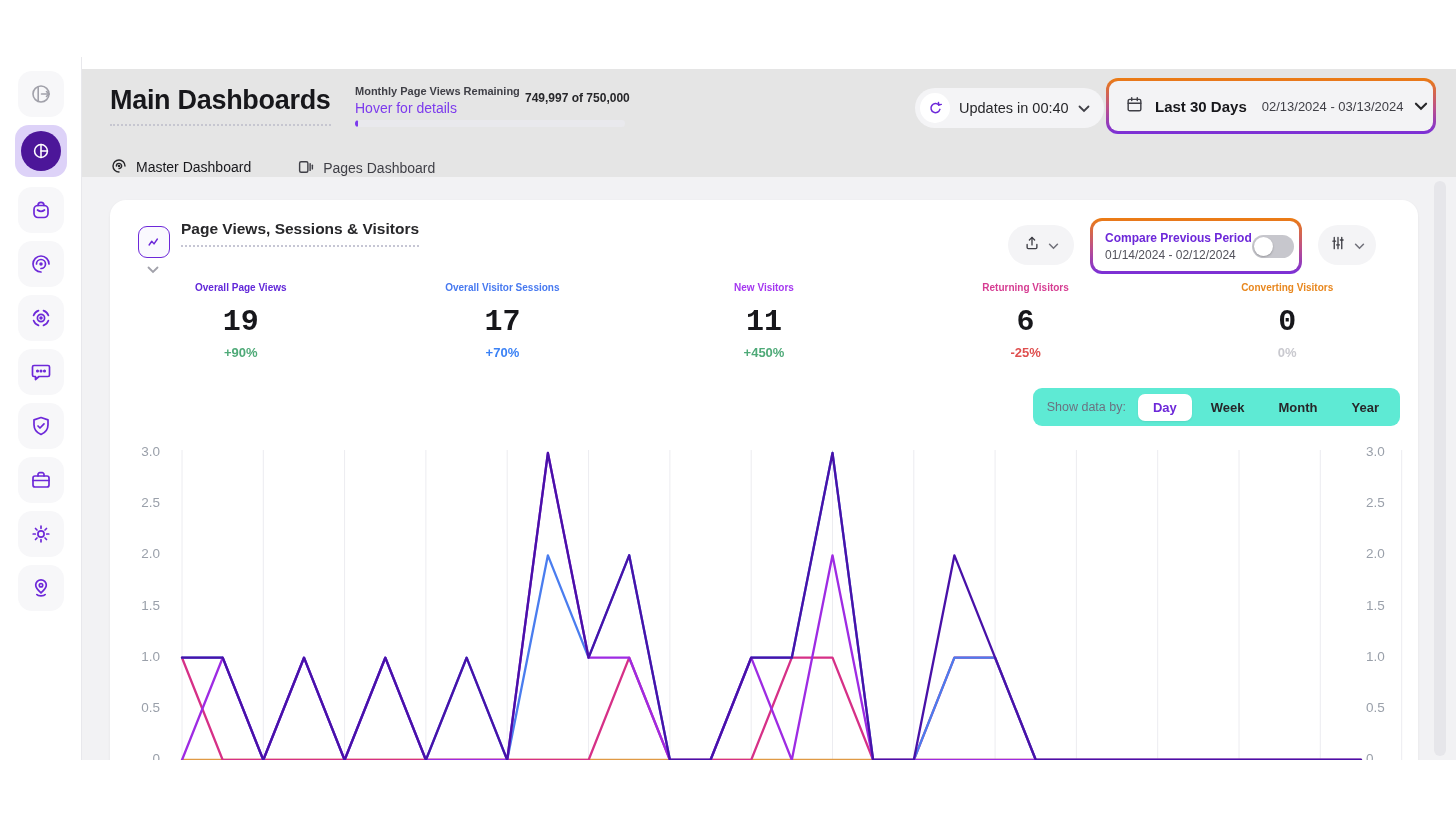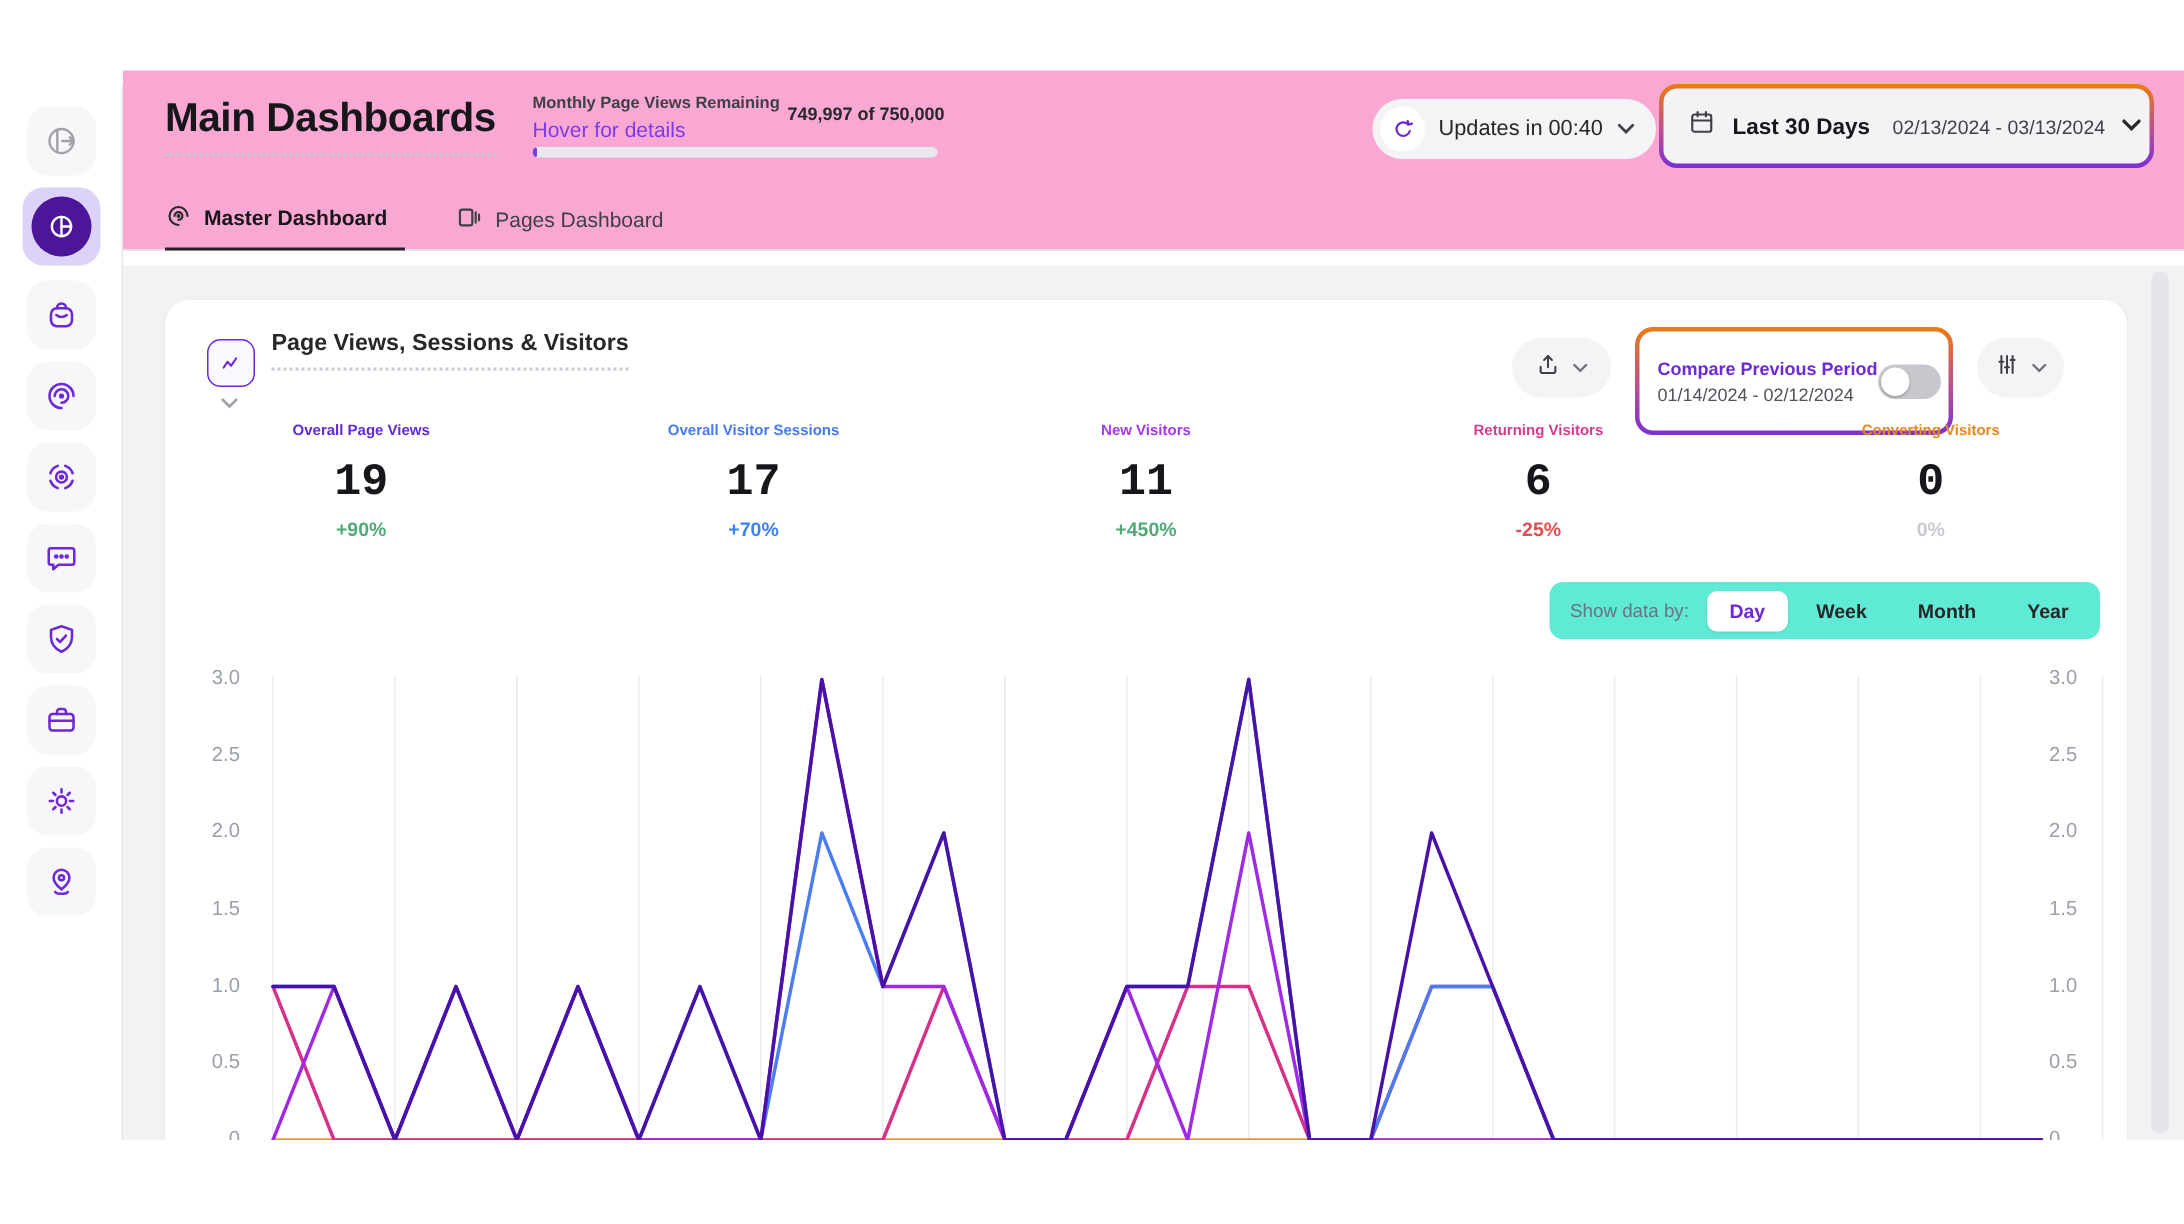--- a/index.html
+++ b/index.html
@@ -8,21 +8,21 @@
 
   
   .sidebar { position:absolute; left:0; top:57px; width:82px; height:703px; background:#fff; border-right:1px solid #e8e8ec; display:flex; flex-direction:column; align-items:center; padding-top:14px; }
   .side-btn { width:46px; height:46px; border-radius:14px; display:flex; align-items:center; justify-content:center; margin-bottom:8px; background:#fafafa; cursor:pointer; }
   .side-btn.plain { background:#f7f7f9; }
   .side-btn.active { width:52px; height:52px; background:#ddd2f8; margin-bottom:10px; }
   .side-btn.active .inner-circle { width:40px; height:40px; border-radius:50%; background:#4c1699; display:flex; align-items:center; justify-content:center; }
   .side-btn svg { display:block; }
 
   
-  .header { position:absolute; left:82px; top:47px; width:1374px; height:120px; background:#f9a8d4; border-bottom:1px solid #e6e6ea; }
+  .header { position:absolute; left:82px; top:69px; width:1374px; height:120px; background:#e5e5e5; border-bottom:1px solid #e6e6ea; }
   .page-title { position:absolute; left:28px; top:16px; font-size:27px; font-weight:700; color:#17171b; letter-spacing:-0.3px; padding-bottom:8px; border-bottom:2px dotted #c6c6d0; }
   .mpv { position:absolute; left:273px; top:16px; width:360px; }
   .mpv-label { font-size:11px; font-weight:700; color:#3f3f46; }
   .mpv-link { font-size:14px; color:#7c3aed; margin-top:3px; cursor:pointer; }
   .mpv-value { position:absolute; left:170px; top:6px; font-size:12px; font-weight:700; color:#27272a; white-space:nowrap; }
   .mpv-bar { position:absolute; left:0; top:35px; width:270px; height:7px; border-radius:4px; background:#e9e9ed; overflow:hidden; }
   .mpv-fill { height:100%; width:3px; background:#7c3aed; border-radius:4px; }
 
   .updates-pill { position:absolute; left:833px; top:19px; height:40px; padding:0 14px 0 5px; border-radius:21px; background:#f4f4f6; display:flex; align-items:center; gap:9px; cursor:pointer; }
   .refresh-circle { width:30px; height:30px; border-radius:50%; background:#fff; display:flex; align-items:center; justify-content:center; }
@@ -30,36 +30,36 @@
 
   .hl-box { position:absolute; border-radius:12px; padding:3px; background:linear-gradient(180deg,#ec7c12 0%, #bb4f8e 55%, #7a2fd8 100%); }
   .hl-inner { width:100%; height:100%; border-radius:9px; display:flex; align-items:center; }
   .datepicker { left:1024px; top:9px; width:330px; height:56px; cursor:pointer; }
   .datepicker .hl-inner { background:#f3f3f5; padding:0 16px; gap:11px; }
   .dp-preset { font-size:15px; font-weight:700; color:#17171b; white-space:nowrap; }
   .dp-range { font-size:13px; color:#3f3f46; white-space:nowrap; margin-left:4px; }
 
   .tabs { position:absolute; left:28px; top:78px; display:flex; gap:34px; height:42px; }
   .tab { display:flex; align-items:center; gap:8px; font-size:14px; color:#3f3f46; padding:0 12px 0 0; cursor:pointer; }
-  .tab.active { color:#17171b; font-weight:700; border-bottom:2px solid #232329; }
+  .tab.active { color:#17171b; font-weight:400; border-bottom:2px solid #232329; }
 
   
   .content { position:absolute; left:82px; top:177px; width:1374px; height:583px; background:#f2f2f4; overflow:hidden; }
   .scrollbar { position:absolute; right:10px; top:4px; width:12px; height:575px; background:#e6e6ea; border-radius:7px; cursor:pointer; }
   .card { position:absolute; left:28px; top:23px; width:1308px; height:1100px; background:#fff; border-radius:16px; box-shadow:0 1px 3px rgba(20,20,30,.06); }
 
   .card-head-icon { position:absolute; left:28px; top:26px; width:32px; height:32px; border-radius:9px; background:#faf9fe; border:1.8px solid #6d28d9; display:flex; align-items:center; justify-content:center; }
   .card-head-chev { position:absolute; left:37px; top:60px; }
   .card-title { position:absolute; left:71px; top:20px; font-size:15.5px; font-weight:600; color:#27272a; padding-bottom:7px; border-bottom:2px dotted #c6c6d4; }
 
   .pill-btn { position:absolute; height:40px; border-radius:20px; background:#f4f4f6; display:flex; align-items:center; justify-content:center; gap:7px; cursor:pointer; }
   .export-pill { left:898px; top:25px; width:66px; }
   .settings-pill { left:1208px; top:25px; width:58px; }
 
-  .compare-box { left:980px; top:18px; width:212px; height:72px; }
+  .compare-box { left:980px; top:18px; width:212px; height:56px; }
   .compare-box .hl-inner { background:#fff; padding:0 12px; justify-content:space-between; }
   .cmp-label { font-size:12px; font-weight:700; color:#6d28d9; white-space:nowrap; }
   .cmp-range { font-size:12px; color:#52525b; margin-top:3px; white-space:nowrap; }
   .toggle { width:42px; height:23px; border-radius:12px; background:#c7c7cd; position:relative; flex:none; cursor:pointer; }
   .toggle .knob { position:absolute; left:2px; top:2px; width:19px; height:19px; border-radius:50%; background:#fff; box-shadow:0 1px 2px rgba(0,0,0,.25); }
 
   .stats-row { position:absolute; left:0; top:82px; width:1308px; display:flex; }
   .stat { flex:1; text-align:center; }
   .stat-label { font-size:10px; font-weight:700; }
   .stat-value { font-size:30px; font-weight:700; color:#17171b; margin-top:12px;font-family:Liberation Mono, monospace; }

